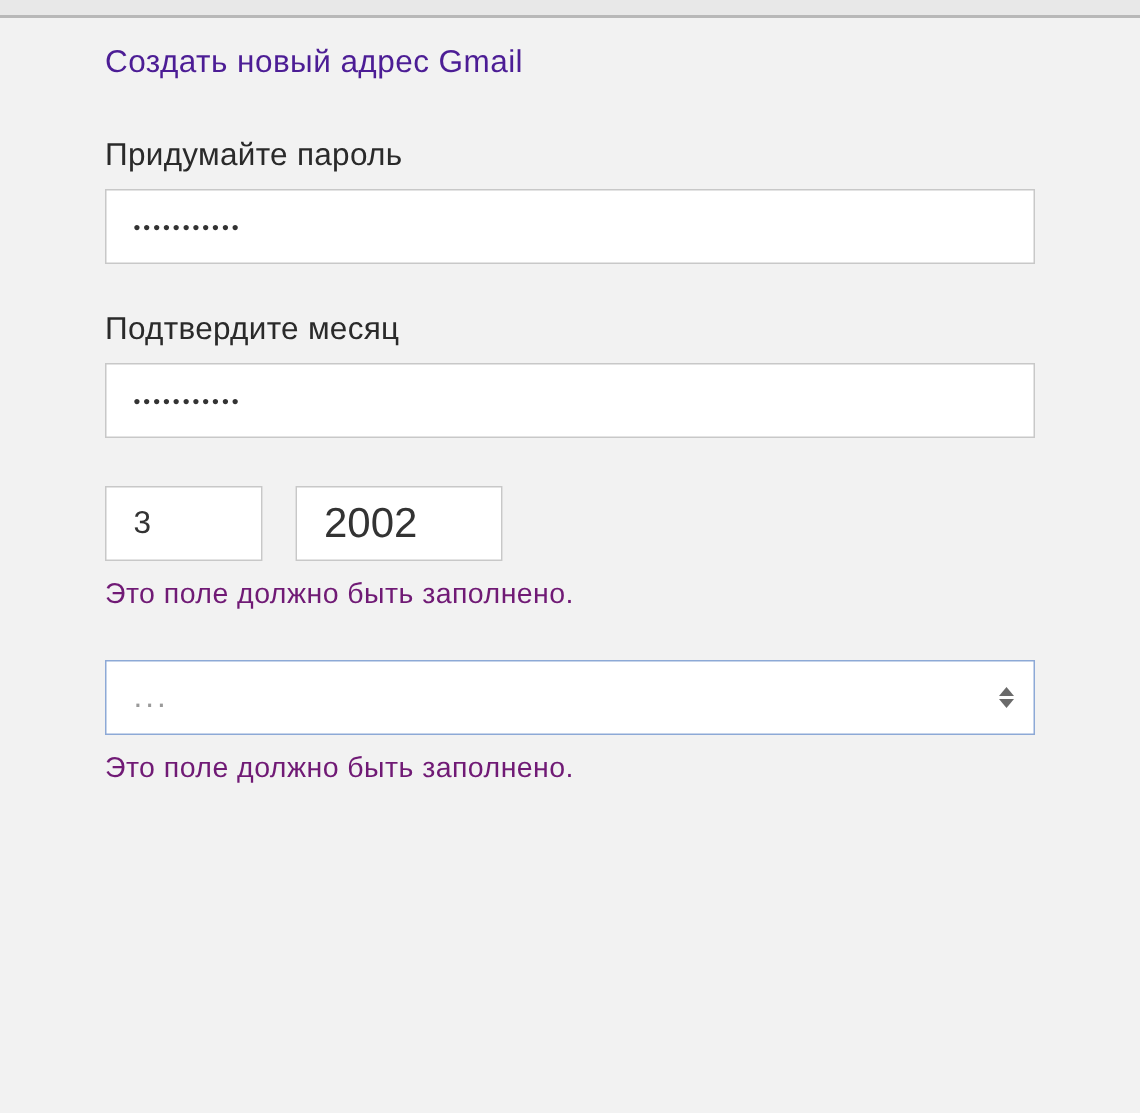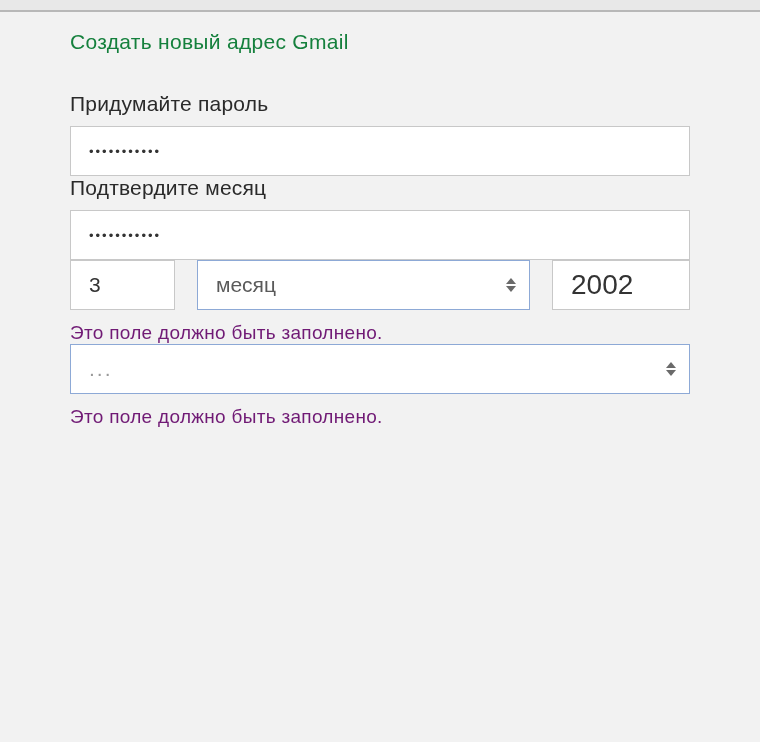--- a/index.html
+++ b/index.html
@@ -16,28 +16,29 @@
     }
     .top-bar {
       height: 12px;
       background: #e8e8e8;
       border-bottom: 2px solid #b8b8b8;
     }
     .form-container {
       padding: 18px 70px 0 70px;
     }
     .link {
-      color: #15803d;
+      color: #4c1d95;
       font-size: 21px;
       text-decoration: none;
       display: inline-block;
       margin-bottom: 38px;
       letter-spacing: 0.3px;
     }
     .field-group {
+      margin-bottom: 32px;
     }
     .field-label {
       color: #2a2a2a;
       font-size: 21px;
       font-weight: 400;
       display: block;
       margin-bottom: 10px;
       letter-spacing: 0.2px;
     }
     .text-input {
@@ -181,27 +182,20 @@
   </div>
 
   <div class="field-group">
     <label class="field-label">Подтвердите месяц</label>
     <input type="text" class="text-input password" value="•••••••••••" style="">
   </div>
 
   <div class="field-group">
     <div class="dob-row">
       <input type="text" class="dob-day" value="3" style="">
-      <div class="dob-month-wrap">
-        <input type="text" class="dob-month" value="месяц" style="">
-        <div class="spinner-icons">
-          <div class="tri-up"></div>
-          <div class="tri-down"></div>
-        </div>
-      </div>
       <input type="text" class="dob-year" value="2002" style="">
     </div>
     <div class="error-text">Это поле должно быть заполнено.</div>
   </div>
 
   <div class="field-group">
     <div class="gender-wrap">
       <input type="text" class="gender-select" value="..." style="">
       <div class="gender-spinner">
         <div class="tri-up"></div>

